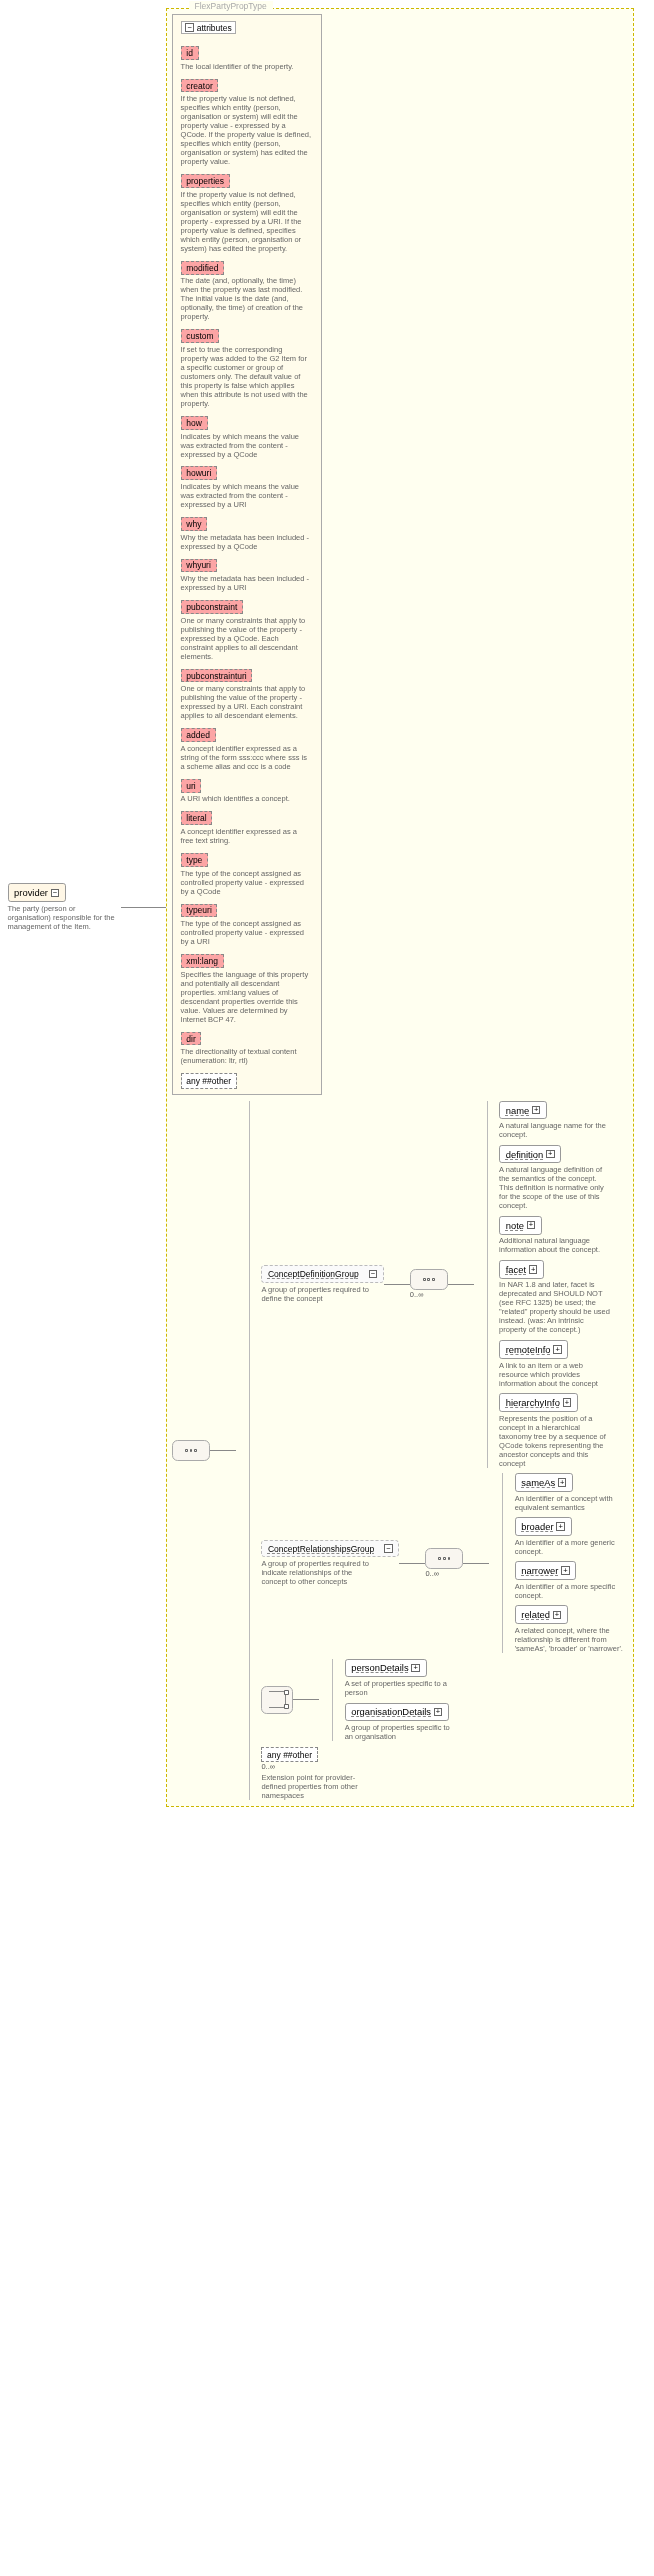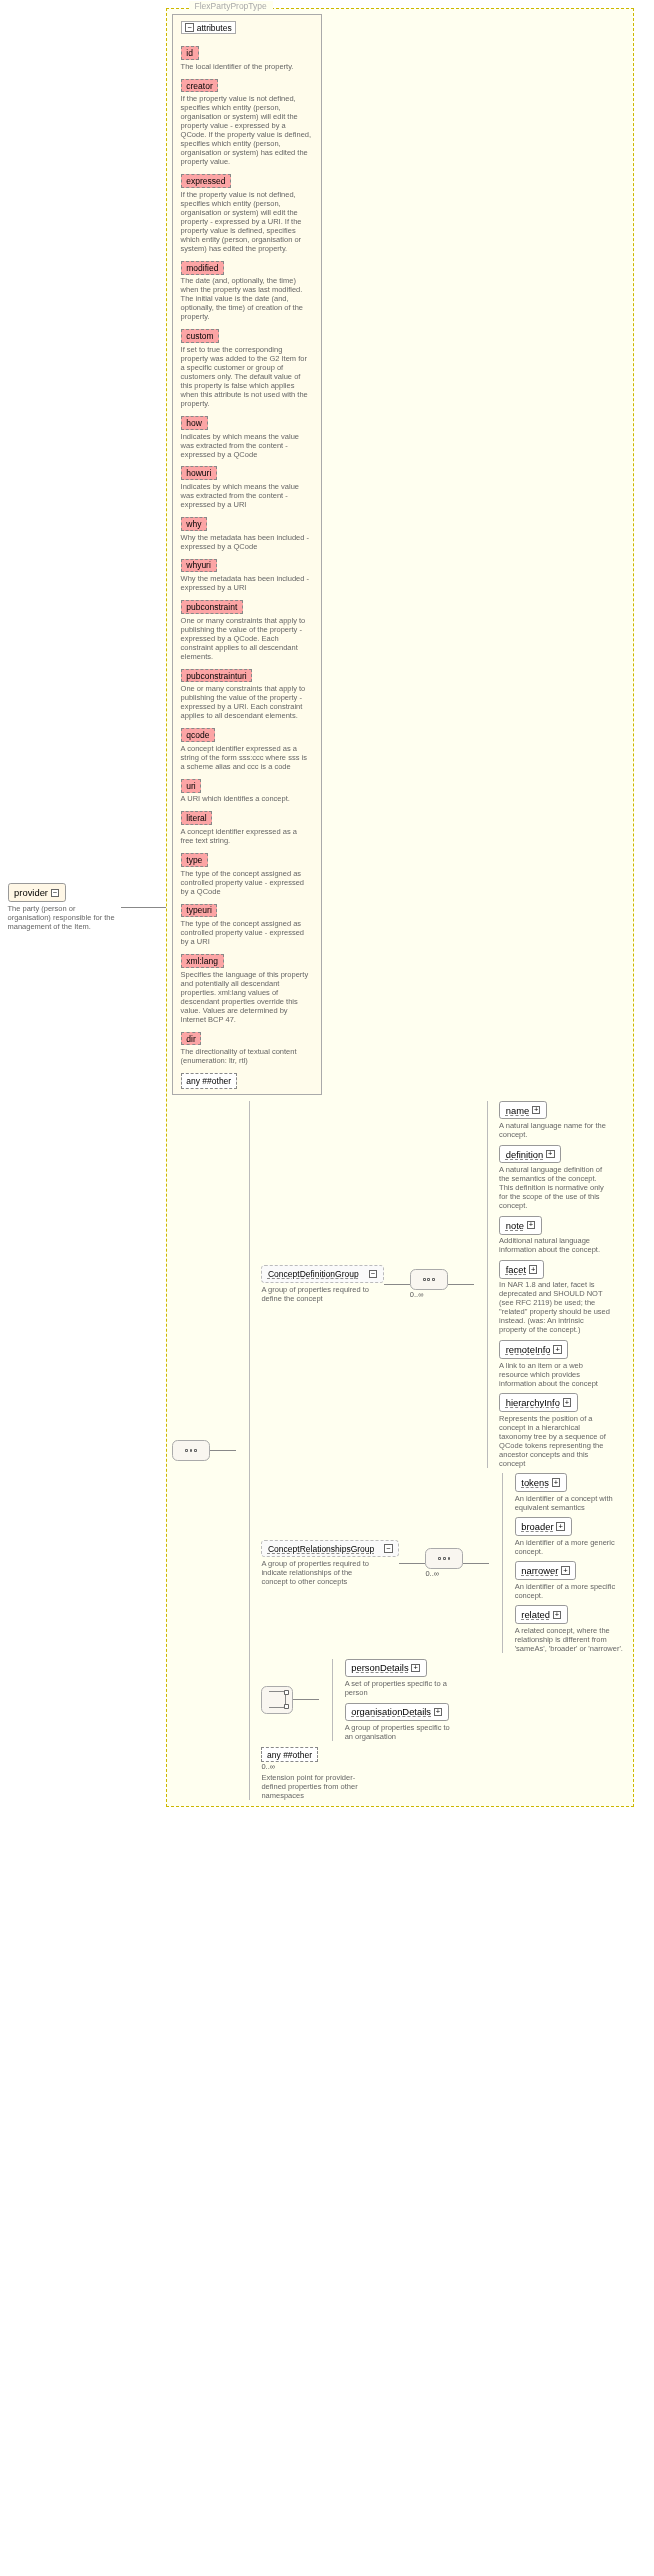--- a/index.html
+++ b/index.html
@@ -54,30 +54,30 @@
     <div class="type-title">FlexPartyPropType</div>
 
     <div class="attrs-frame">
       <div class="attrs-head">
         <span class="expander">−</span>
         <span>attributes</span>
       </div>
       <div id="attr-list" class="vlist">
           <div><div class="attr">id</div><div class="attr-ann">The local identifier of the property.</div></div>
           <div><div class="attr">creator</div><div class="attr-ann">If the property value is not defined, specifies which entity (person, organisation or system) will edit the property value - expressed by a QCode. If the property value is defined, specifies which entity (person, organisation or system) has edited the property value.</div></div>
-          <div><div class="attr">expressed</div><div class="attr-ann">If the property value is not defined, specifies which entity (person, organisation or system) will edit the property - expressed by a URI. If the property value is defined, specifies which entity (person, organisation or system) has edited the property.</div></div>
+          <div><div class="attr">properties</div><div class="attr-ann">If the property value is not defined, specifies which entity (person, organisation or system) will edit the property - expressed by a URI. If the property value is defined, specifies which entity (person, organisation or system) has edited the property.</div></div>
           <div><div class="attr">modified</div><div class="attr-ann">The date (and, optionally, the time) when the property was last modified. The initial value is the date (and, optionally, the time) of creation of the property.</div></div>
           <div><div class="attr">custom</div><div class="attr-ann">If set to true the corresponding property was added to the G2 Item for a specific customer or group of customers only. The default value of this property is false which applies when this attribute is not used with the property.</div></div>
           <div><div class="attr">how</div><div class="attr-ann">Indicates by which means the value was extracted from the content - expressed by a QCode</div></div>
           <div><div class="attr">howuri</div><div class="attr-ann">Indicates by which means the value was extracted from the content - expressed by a URI</div></div>
           <div><div class="attr">why</div><div class="attr-ann">Why the metadata has been included - expressed by a QCode</div></div>
           <div><div class="attr">whyuri</div><div class="attr-ann">Why the metadata has been included - expressed by a URI</div></div>
           <div><div class="attr">pubconstraint</div><div class="attr-ann">One or many constraints that apply to publishing the value of the property - expressed by a QCode. Each constraint applies to all descendant elements.</div></div>
           <div><div class="attr">pubconstrainturi</div><div class="attr-ann">One or many constraints that apply to publishing the value of the property - expressed by a URI. Each constraint applies to all descendant elements.</div></div>
-          <div><div class="attr">qcode</div><div class="attr-ann">A concept identifier expressed as a string of the form sss:ccc where sss is a scheme alias and ccc is a code</div></div>
+          <div><div class="attr">added</div><div class="attr-ann">A concept identifier expressed as a string of the form sss:ccc where sss is a scheme alias and ccc is a code</div></div>
           <div><div class="attr">uri</div><div class="attr-ann">A URI which identifies a concept.</div></div>
           <div><div class="attr">literal</div><div class="attr-ann">A concept identifier expressed as a free text string.</div></div>
           <div><div class="attr">type</div><div class="attr-ann">The type of the concept assigned as controlled property value - expressed by a QCode</div></div>
           <div><div class="attr">typeuri</div><div class="attr-ann">The type of the concept assigned as controlled property value - expressed by a URI</div></div>
           <div><div class="attr">xml:lang</div><div class="attr-ann">Specifies the language of this property and potentially all descendant properties. xml:lang values of descendant properties override this value. Values are determined by Internet BCP 47.</div></div>
           <div><div class="attr">dir</div><div class="attr-ann">The directionality of textual content (enumeration: ltr, rtl)</div></div>
         </div>
       <div class="spacer"></div>
       <div class="any-box">
         <span>any ##other</span>
@@ -136,21 +136,21 @@
                     <span class="uline">note</span>
                     <span class="expander">+</span>
                   </div>
                   <div class="node-ann">Additional natural language information about the concept.</div>
                 </div>
                 <div class="root-col">
                   <div class="node-box plain">
                     <span class="uline">facet</span>
                     <span class="expander">+</span>
                   </div>
-                  <div class="node-ann">In NAR 1.8 and later, facet is deprecated and SHOULD NOT (see RFC 2119) be used; the "related" property should be used instead. (was: An intrinsic property of the concept.)</div>
+                  <div class="node-ann">In NAR 1.8 and later, facet is deprecated and SHOULD NOT (see RFC 1325) be used; the "related" property should be used instead. (was: An intrinsic property of the concept.)</div>
                 </div>
                 <div class="root-col">
                   <div class="node-box plain">
                     <span class="uline">remoteInfo</span>
                     <span class="expander">+</span>
                   </div>
                   <div class="node-ann">A link to an item or a web resource which provides information about the concept</div>
                 </div>
                 <div class="root-col">
                   <div class="node-box plain">
@@ -180,21 +180,21 @@
                     <span></span>
                     <span></span>
                   </div>
               </div>
               <div class="occ">0..∞</div>
             </div>
             <div class="connector"></div>
             <div class="children" id="crg-children">
                 <div class="root-col">
                   <div class="node-box plain">
-                    <span class="uline">tokens</span>
+                    <span class="uline">sameAs</span>
                     <span class="expander">+</span>
                   </div>
                   <div class="node-ann">An identifier of a concept with equivalent semantics</div>
                 </div>
                 <div class="root-col">
                   <div class="node-box plain">
                     <span class="uline">broader</span>
                     <span class="expander">+</span>
                   </div>
                   <div class="node-ann">An identifier of a more generic concept.</div>

